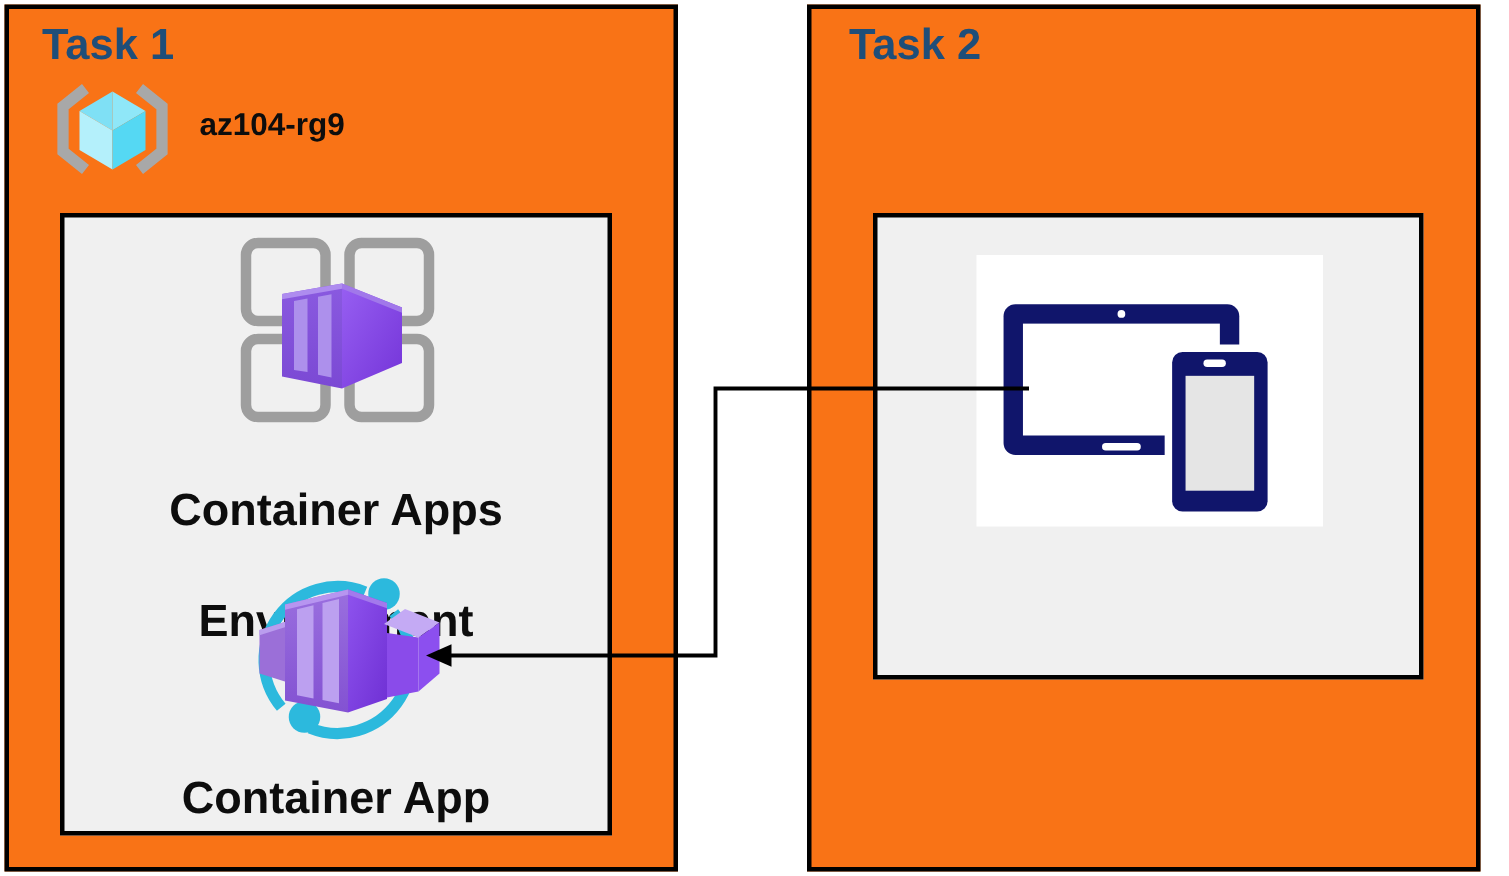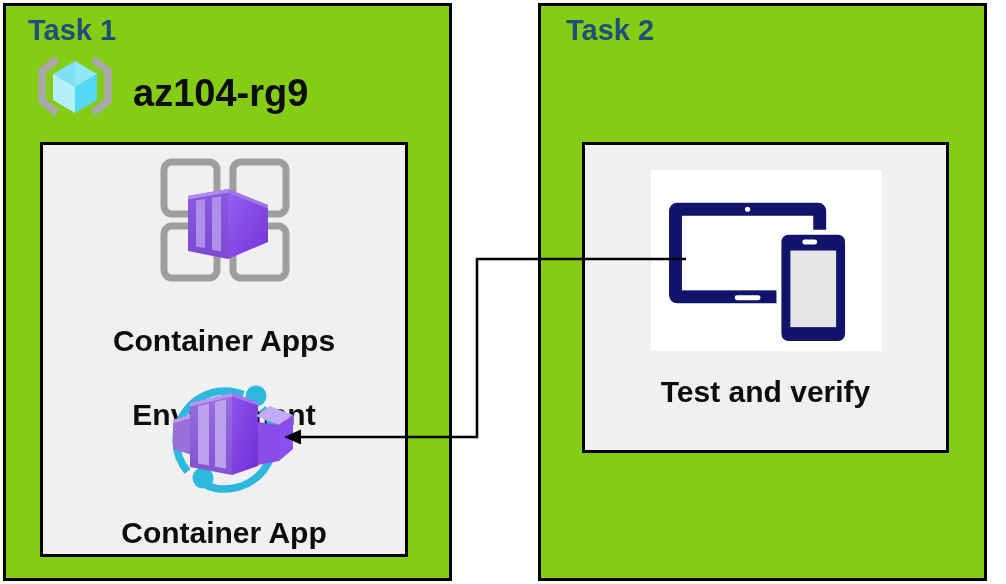--- a/index.html
+++ b/index.html
@@ -9,33 +9,33 @@
     --label-text:#0D0D0D;
     --canvas-bg:#FFFFFF;
   }
   html,body{margin:0;padding:0;background:#fff;}
   .canvas{
     position:relative;width:1006px;height:584px;background:var(--canvas-bg);
     font-family:"Liberation Sans",sans-serif;overflow:hidden;
   }
   .task-box{
     position:absolute;top:3px;width:449px;height:578px;
-    border:3px solid var(--border);background:#84cc16;box-sizing:border-box;
+    border:3px solid var(--border);background:#f97316;box-sizing:border-box;
   }
   .task1{left:3px;}
   .task2{left:538px;}
   .task-title{
     position:absolute;margin:0;font-size:29px;font-weight:700;
     color:var(--task-title);letter-spacing:0px;
   }
   .task1 .task-title{left:22px;top:8px;}
   .task2 .task-title{left:25px;top:8px;}
   .rg-icon{position:absolute;left:27px;top:48px;}
   .rg-name{
-    position:absolute;left:127px;top:66px;font-size:38px;font-weight:700;
+    position:absolute;left:127px;top:66px;font-size:21px;font-weight:700;
     color:var(--label-text);white-space:nowrap;
   }
   .panel{
     position:absolute;border:3px solid var(--border);background:var(--panel-fill);
     box-sizing:border-box;
   }
   .panel1{left:34px;top:136px;width:368px;height:415px;}
   .panel2{left:41px;top:136px;width:367px;height:311px;}
   .env-icon{position:absolute;left:117px;top:13px;}
   .app-icon{position:absolute;left:120px;top:233px;}
@@ -150,21 +150,20 @@
           <rect x="31" y="46" width="132" height="75" fill="#FFFFFF"></rect>
           <circle cx="97" cy="39.5" r="2.6" fill="#FFFFFF"></circle>
           <rect x="84" y="126" width="26" height="5" rx="2.5" fill="#FFFFFF"></rect>
 
           <rect x="126" y="60" width="74" height="117" rx="10" fill="#FFFFFF"></rect>
           <rect x="131" y="65" width="64" height="107" rx="7" fill="#10156B"></rect>
           <rect x="152" y="70" width="15" height="5" rx="2.5" fill="#FFFFFF"></rect>
           <rect x="140" y="81" width="46" height="77" fill="#E5E5E5"></rect>
         </svg>
       </div>
-      <div class="lbl test-lbl">Test and verify</div>
     </div>
   </section>
 
   <svg class="connector" viewBox="0 0 1006 584">
     <path d="M686,259 H477 V437 H299" fill="none" stroke="#000000" stroke-width="2.6"></path>
     <polygon points="284,437 301,429.5 301,444.5" fill="#000000"></polygon>
   </svg>
 
 </div>
 

